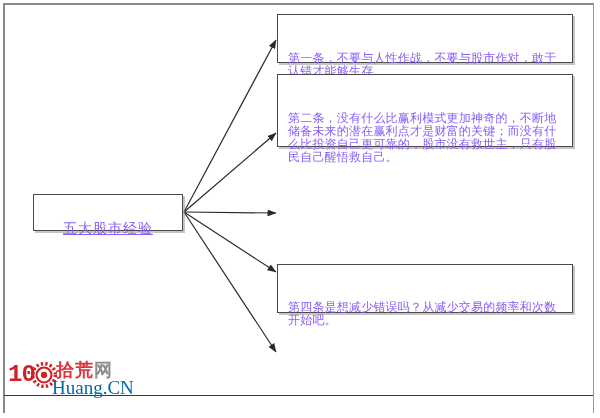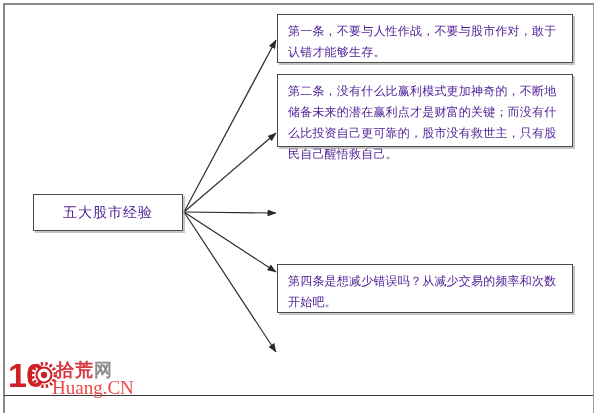--- a/index.html
+++ b/index.html
@@ -43,49 +43,51 @@
   
   .node {
     position: absolute;
     box-sizing: border-box;
     background: #ffffff;
     border: 1px solid #4a4a4a;
     box-shadow: 2px 2px 0 rgba(150,150,150,0.55);
   }
   .node .txt {
     display: block;
-    color: #4c1d95;
+    color: #8b5cf6;
     font-size: 12px;
-    line-height: 21px;
+    line-height: 13px;
     letter-spacing: 0.2px;
     text-align: left;
+    margin-top: 31px;
   }
   #central-node {
     left: 33px;
     top: 194px;
     width: 150px;
     height: 37px;
     display: flex;
     align-items: center;
     justify-content: center;
   }
   #central-node .txt {
     text-align: center;
     font-size: 14px;
     letter-spacing: 1px;
+    text-decoration: underline;
   }
   .leaf {
     left: 277px;
     width: 296px;
     padding: 6px 9px 6px 10px;
   }
   #leaf-1 { top: 14px;  height: 49px; }
   #leaf-2 { top: 74px;  height: 73px; }
   #leaf-3 { top: 180px; height: 66px; }
-  #leaf-4 { top: 264px; height: 49px; }
+  #leaf-4 { top: 264px; height: 49px; font-family: Liberation Mono, monospace; }
   #leaf-5 { top: 330px; height: 66px; }
 
   
   #connectors {
     position: absolute;
     left: 0;
     top: 0;
     width: 600px;
     height: 418px;
     pointer-events: none;
@@ -96,23 +98,23 @@
     position: absolute;
     left: 8px;
     top: 358px;
     width: 135px;
     height: 42px;
   }
   #wm-num {
     position: absolute;
     left: 0;
     top: 0;
-    font-family: Liberation Sans, sans-serif;
+    font-family: Liberation Mono, monospace;
     font-weight: bold;
-    font-size: 34px;
+    font-size: 24px;
     line-height: 34px;
     color: #cf2027;
     letter-spacing: -1px;
   }
   #wm-gear {
     position: absolute;
     left: 22px;
     top: 3px;
     width: 28px;
     height: 28px;
@@ -129,21 +131,21 @@
     white-space: nowrap;
   }
   #wm-cn .gray { color: #8c8c8c; }
   #wm-en {
     position: absolute;
     left: 44px;
     top: 20px;
     font-family: "Liberation Serif", serif;
     font-size: 19px;
     line-height: 20px;
-    color: #ef4444;
+    color: #0369a1;
     white-space: nowrap;
   }
 </style>
 </head>
 <body>
 
 <div id="canvas">
 
   <div id="page-frame"></div>
   <div id="bottom-rule"></div>

